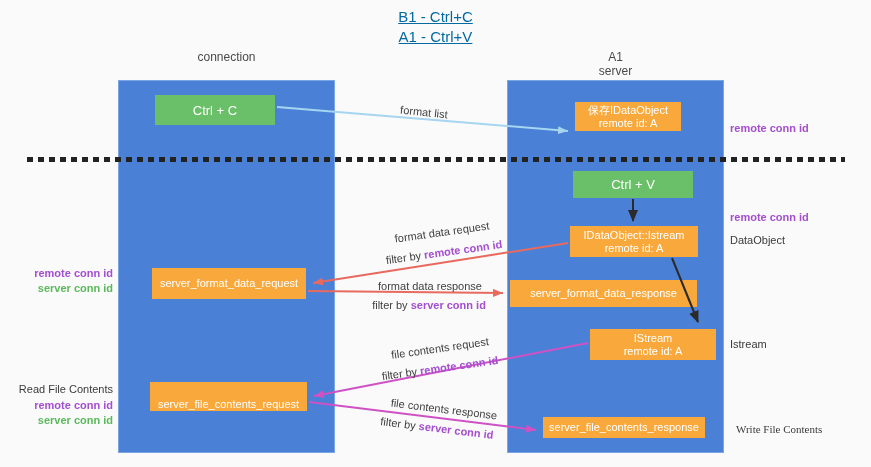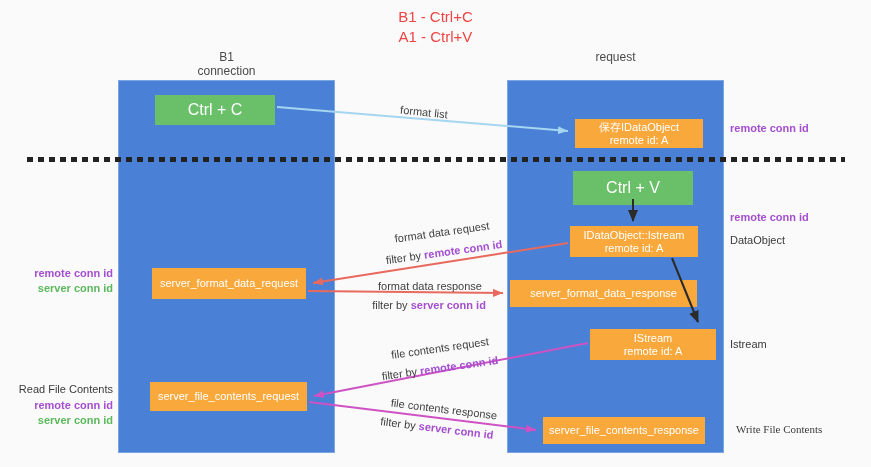--- a/index.html
+++ b/index.html
@@ -4,31 +4,31 @@
 <style>
   html,body{margin:0;padding:0;}
   body{
     width:871px;height:467px;position:relative;overflow:hidden;
     background:#fafafa;
     font-family:"Liberation Sans","DejaVu Sans",sans-serif;
     color:#3c3c3c;
   }
   .abs{position:absolute;}
   
-  .title{left:0;top:7px;width:871px;text-align:center;font-size:15px;line-height:20px;color:#ef4444;}
+  .title{left:0;top:7px;width:871px;text-align:center;font-size:15px;line-height:20px;color:#0369a1;text-decoration:underline;}
   .title2{top:27px;}
   
   .lane-header{width:217px;text-align:center;font-size:12px;line-height:14px;color:#4a4a4a;}
   
   .lane{top:80px;width:217px;height:373px;background:#4a80d6;border:1px solid #7ba6e4;box-sizing:border-box;}
   
   .node{box-sizing:border-box;display:flex;flex-direction:column;align-items:center;justify-content:center;
         color:#fff;text-align:center;z-index:3;}
   .node.orange{background:#f9a83c;font-size:11px;line-height:13px;}
-  .node.green{background:#6abf69;font-size:16px;}
+  .node.green{background:#6abf69;font-size:13px;}
   
   .dashline{left:27px;top:157px;width:818px;height:5px;
     background:repeating-linear-gradient(90deg,#222 0 6px,transparent 6px 11px);z-index:4;}
   
   svg.overlay{left:0;top:0;z-index:5;pointer-events:none;}
   
   .flow-label{font-size:11px;color:#3f3f3f;white-space:nowrap;z-index:6;transform-origin:center;}
   .flow-label .key{font-weight:bold;color:#a44fd0;}
   
   .side-label{font-size:11px;white-space:nowrap;z-index:6;}
@@ -37,42 +37,42 @@
   .side-label.dark{color:#3a3a3a;}
   .left-col{left:0;width:113px;text-align:right;}
 </style>
 </head>
 <body>
 
 <div class="abs title">B1 - Ctrl+C</div>
 <div class="abs title title2">A1 - Ctrl+V</div>
 
 <div class="abs lane-header" style="left:118px;top:50px;">
-  <div>B1</div>
   <div>connection</div>
 </div>
 <div class="abs lane-header" style="left:507px;top:50px;">
-  <div>request</div>
+  <div>A1</div>
+  <div>server</div>
 </div>
 
 <div class="abs lane" style="left:118px;"></div>
 <div class="abs lane" style="left:507px;"></div>
 
 <div class="abs dashline"></div>
 
 <div class="abs node green" style="left:155px;top:95px;width:120px;height:30px;">
   <div>Ctrl + C</div>
 </div>
 
-<div class="abs node orange" style="left:575px;top:119px;width:128px;height:29px;text-align:right;">
+<div class="abs node orange" style="left:575px;top:102px;width:106px;height:29px;text-align:right;">
   <div>保存IDataObject</div>
   <div>remote id: A</div>
 </div>
 
-<div class="abs node green" style="left:573px;top:171px;width:120px;height:34px;align-items:center;">
+<div class="abs node green" style="left:573px;top:171px;width:120px;height:27px;align-items:center;">
   <div>Ctrl + V</div>
 </div>
 
 <div class="abs node orange" style="left:570px;top:226px;width:128px;height:31px;">
   <div>IDataObject::Istream</div>
   <div>remote id: A</div>
 </div>
 
 <div class="abs node orange" style="left:152px;top:268px;width:154px;height:31px;">
   <div>server_format_data_request</div>
@@ -80,25 +80,25 @@
 
 <div class="abs node orange" style="left:510px;top:280px;width:187px;height:27px;">
   <div>server_format_data_response</div>
 </div>
 
 <div class="abs node orange" style="left:590px;top:329px;width:126px;height:31px;">
   <div>IStream</div>
   <div>remote id: A</div>
 </div>
 
-<div class="abs node orange" style="left:150px;top:382px;width:157px;height:29px;">
+<div class="abs node orange" style="left:150px;top:382px;width:157px;height:29px;justify-content:flex-end;">
   <div>server_file_contents_request</div>
 </div>
 
-<div class="abs node orange" style="left:543px;top:417px;width:162px;height:27px;">
+<div class="abs node orange" style="left:543px;top:417px;width:162px;height:21px;">
   <div>server_file_contents_response</div>
 </div>
 
 <svg class="abs overlay" width="871" height="467" viewBox="0 0 871 467">
   <defs>
     <marker id="ah-blue" markerUnits="userSpaceOnUse" markerWidth="12" markerHeight="10" refX="10" refY="4" orient="auto">
       <path d="M0,0 L10,4 L0,8 Z" fill="#a5d5f0"></path>
     </marker>
     <marker id="ah-black" markerUnits="userSpaceOnUse" markerWidth="14" markerHeight="12" refX="11" refY="5" orient="auto">
       <path d="M0,0 L12,5 L0,10 Z" fill="#2b2b2b"></path>

